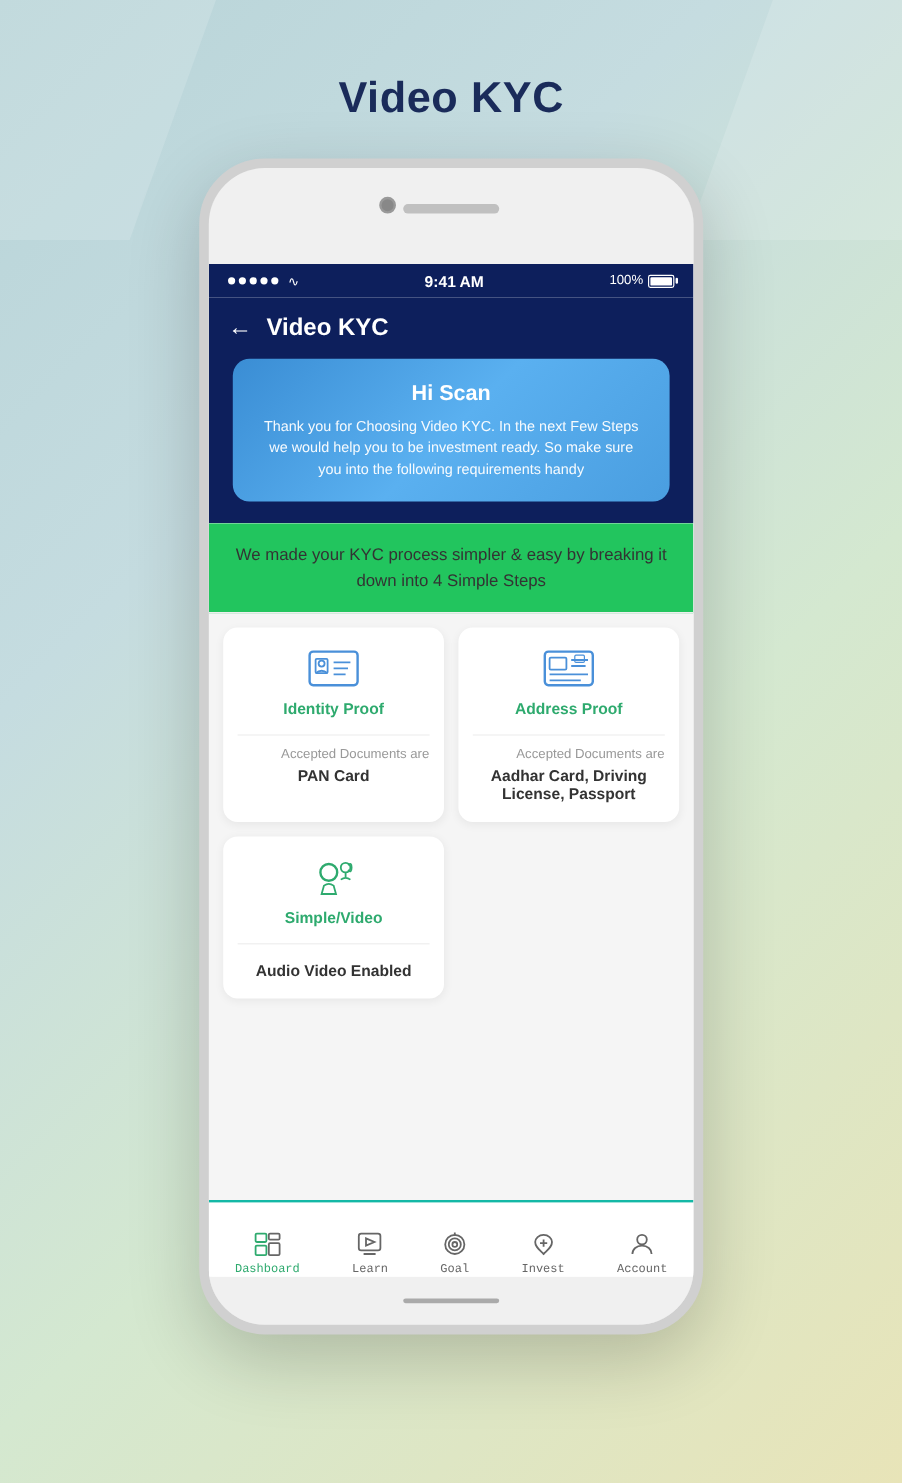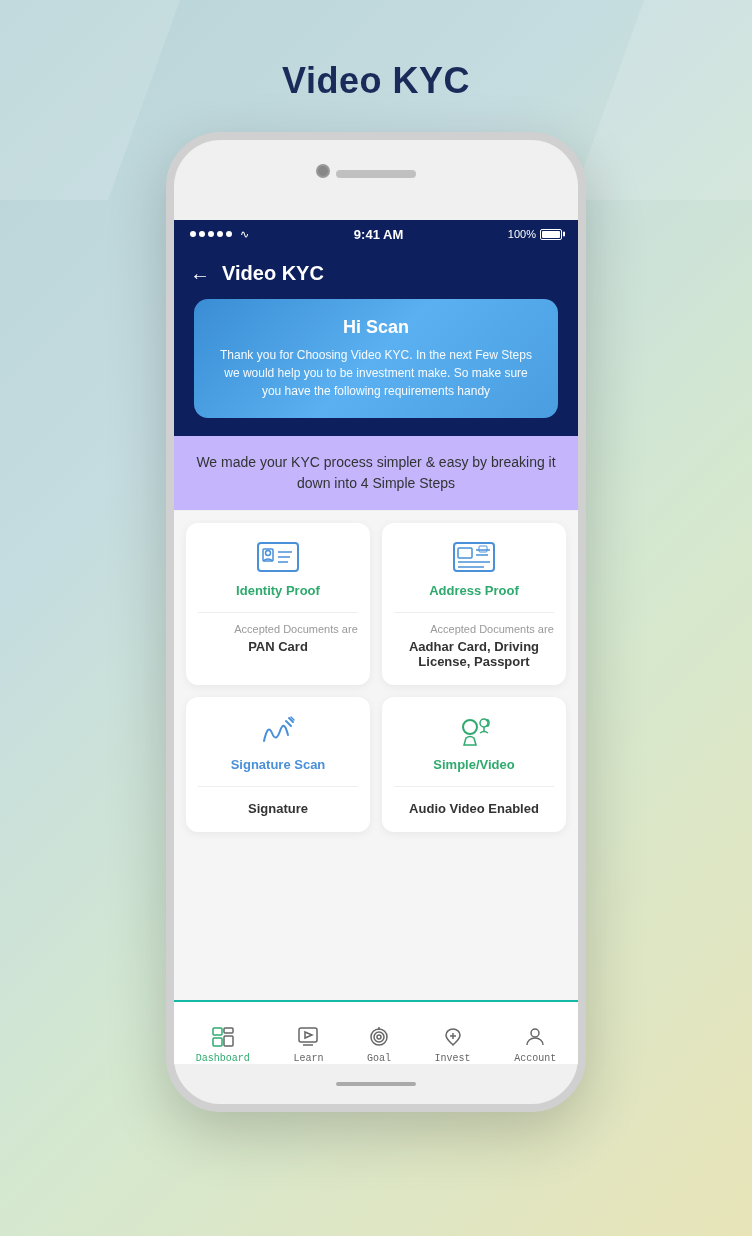--- a/index.html
+++ b/index.html
@@ -224,21 +224,21 @@
 
     
     .main-content {
       flex: 1;
       overflow-y: auto;
       background: #f5f5f5;
       padding: 0;
     }
 
     .steps-desc {
-      background: #c4b5fd;
+      background: #22c55e;
       text-align: center;
       padding: 16px 20px;
       font-size: 14px;
       color: #333;
       line-height: 1.5;
       border-bottom: 1px solid #eee;
     }
 
     
     .cards-grid {
@@ -389,21 +389,21 @@
     </div>
 
     <div class="app-header">
       <div class="header-row">
         <span class="back-arrow">←</span>
         <span class="header-title">Video KYC</span>
       </div>
 
       <div class="welcome-card">
         <div class="welcome-name">Hi Scan</div>
-        <div class="welcome-desc">Thank you for Choosing Video KYC. In the next Few Steps we would help you to be investment make. So make sure you have the following requirements handy</div>
+        <div class="welcome-desc">Thank you for Choosing Video KYC. In the next Few Steps we would help you to be investment ready. So make sure you into the following requirements handy</div>
       </div>
     </div>
 
     <div class="main-content">
       <div class="steps-desc">We made your KYC process simpler &amp; easy by breaking it down into 4 Simple Steps</div>
 
       <div class="cards-grid">
 
         <div class="kyc-card">
           <svg class="card-icon" viewBox="0 0 44 36" fill="none">
@@ -430,32 +430,20 @@
             <line x1="6" y1="23" x2="38" y2="23" stroke="#4a90d9" stroke-width="1.5"></line>
             <line x1="6" y1="28" x2="32" y2="28" stroke="#4a90d9" stroke-width="1.5"></line>
             <rect x="27" y="7" width="8" height="6" rx="1" stroke="#4a90d9" stroke-width="1" fill="none"></rect>
           </svg>
           <div class="card-title">Address Proof</div>
           <div class="card-divider"></div>
           <div class="card-accepted-label">Accepted Documents are</div>
           <div class="card-docs">Aadhar Card, Driving License, Passport</div>
         </div>
 
-        <div class="kyc-card">
-          <svg class="card-icon" viewBox="0 0 44 36" fill="none">
-            <path d="M8 28 Q12 10 16 20 Q20 30 24 18 Q28 6 32 22" stroke="#4a90d9" stroke-width="2" fill="none" stroke-linecap="round"></path>
-            <path d="M30 8 L35 13" stroke="#4a90d9" stroke-width="2" stroke-linecap="round"></path>
-            <path d="M33 5 L37 9" stroke="#4a90d9" stroke-width="2" stroke-linecap="round"></path>
-            <path d="M35 4 L38 7" stroke="#4a90d9" stroke-width="1.5" stroke-linecap="round"></path>
-          </svg>
-          <div class="card-title signature">Signature Scan</div>
-          <div class="card-divider"></div>
-          <div class="card-accepted-label"></div>
-          <div class="card-docs">Signature</div>
-        </div>
 
         <div class="kyc-card">
           <svg class="card-icon" viewBox="0 0 44 36" fill="none">
             <circle cx="18" cy="14" r="7" stroke="#2eaa6e" stroke-width="2" fill="none"></circle>
             <path d="M14 25 Q18 22 22 25 L24 32 H12 Z" stroke="#2eaa6e" stroke-width="1.5" fill="none"></path>
             <circle cx="32" cy="10" r="4" stroke="#2eaa6e" stroke-width="1.5" fill="none"></circle>
             <line x1="32" y1="14" x2="32" y2="18" stroke="#2eaa6e" stroke-width="1.5"></line>
             <path d="M28 20 Q32 17 36 20" stroke="#2eaa6e" stroke-width="1.5" fill="none"></path>
             <path d="M34 8 Q37 5 37 10 Q37 15 34 12" stroke="#2eaa6e" stroke-width="1.5" fill="none"></path>
           </svg>

